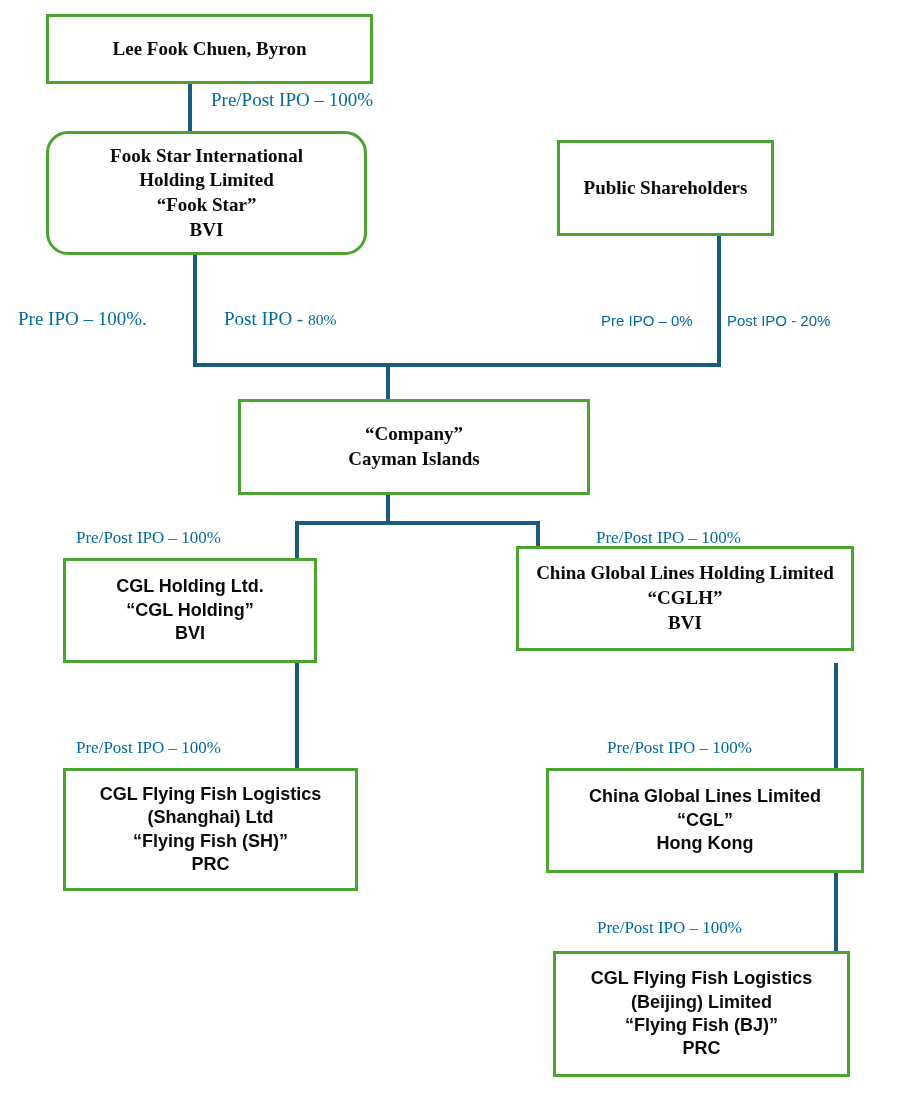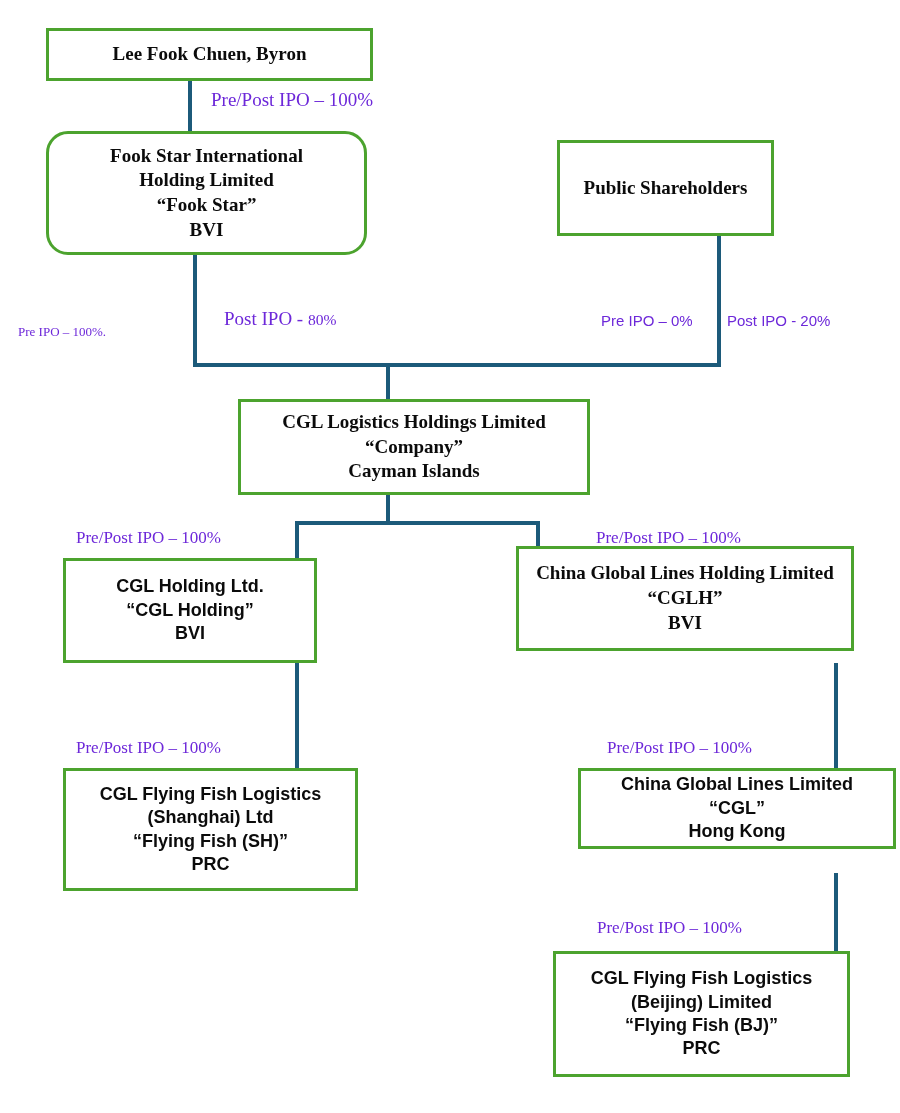--- a/index.html
+++ b/index.html
@@ -48,21 +48,21 @@
     background: #1C5A7A;
     z-index: 1;
   }
   .vline { width: 4px; }
   .hline { height: 4px; }
 
   
   .edge-label {
     position: absolute;
     white-space: nowrap;
-    color: #6d28d9;
+    color: #0369a1;
     z-index: 4;
   }
   .edge-label.serif { font-family: "Liberation Serif", serif; font-weight: normal; }
   .edge-label.sans  { font-family: "Liberation Sans", sans-serif; font-weight: normal; }
   .edge-label .small { font-size: 0.82em; }
 </style>
 </head>
 <body>
 
 <div id="chart-root">
@@ -84,37 +84,36 @@
   <div class="line vline" style="left:295px; top:521px; height:37px;"></div>
 
   <div class="line vline" style="left:536px; top:521px; height:37px;"></div>
 
   <div class="line vline" style="left:295px; top:663px; height:105px;"></div>
 
   <div class="line vline" style="left:834px; top:663px; height:105px;"></div>
 
   <div class="line vline" style="left:834px; top:873px; height:78px;"></div>
 
-  <div class="node serif" style="left:46px; top:28px; width:327px; height:53px; font-size:19px;">
+  <div class="node serif" style="left:46px; top:14px; width:327px; height:70px; font-size:19px;">
     <span class="ln">Lee Fook Chuen, Byron</span>
   </div>
 
   <div class="node serif" style="left:46px; top:131px; width:321px; height:124px; font-size:19px;border-radius:22px;">
     <span class="ln">Fook Star International</span>
     <span class="ln">Holding Limited</span>
     <span class="ln">“Fook Star”</span>
     <span class="ln">BVI</span>
   </div>
 
   <div class="node serif" style="left:557px; top:140px; width:217px; height:96px; font-size:19px;">
     <span class="ln">Public Shareholders</span>
   </div>
 
   <div class="node serif" style="left:238px; top:399px; width:352px; height:96px; font-size:19px;">
-    <span class="ln">CGL Logistics Holdings Limited</span>
     <span class="ln">“Company”</span>
     <span class="ln">Cayman Islands</span>
   </div>
 
   <div class="node sans" style="left:63px; top:558px; width:254px; height:105px; font-size:18px;">
     <span class="ln">CGL Holding Ltd.</span>
     <span class="ln">“CGL Holding”</span>
     <span class="ln">BVI</span>
   </div>
 
@@ -124,36 +123,36 @@
     <span class="ln">BVI</span>
   </div>
 
   <div class="node sans" style="left:63px; top:768px; width:295px; height:123px; font-size:18px;">
     <span class="ln">CGL Flying Fish Logistics</span>
     <span class="ln">(Shanghai) Ltd</span>
     <span class="ln">“Flying Fish (SH)”</span>
     <span class="ln">PRC</span>
   </div>
 
-  <div class="node sans" style="left:546px; top:768px; width:318px; height:81px; font-size:18px;margin-left:32px;">
+  <div class="node sans" style="left:546px; top:768px; width:318px; height:105px; font-size:18px;">
     <span class="ln">China Global Lines Limited</span>
     <span class="ln">“CGL”</span>
     <span class="ln">Hong Kong</span>
   </div>
 
   <div class="node sans" style="left:553px; top:951px; width:297px; height:126px; font-size:18px;">
     <span class="ln">CGL Flying Fish Logistics</span>
     <span class="ln">(Beijing) Limited</span>
     <span class="ln">“Flying Fish (BJ)”</span>
     <span class="ln">PRC</span>
   </div>
 
   <div class="edge-label serif" style="left:211px; top:89px; font-size:19px;">Pre/Post IPO – 100%</div>
 
-  <div class="edge-label serif" style="left:18px; top:324px; font-size:13px;">Pre IPO – 100%.</div>
+  <div class="edge-label serif" style="left:18px; top:308px; font-size:19px;">Pre IPO – 100%.</div>
 
   <div class="edge-label serif" style="left:224px; top:308px; font-size:19px;">
     <span>Post IPO - </span><span class="small">80%</span>
   </div>
 
   <div class="edge-label sans" style="left:601px; top:312px; font-size:15px;">Pre IPO – 0%</div>
 
   <div class="edge-label sans" style="left:727px; top:312px; font-size:15px;">Post IPO - 20%</div>
 
   <div class="edge-label serif" style="left:76px; top:528px; font-size:17px;">Pre/Post IPO – 100%</div>

